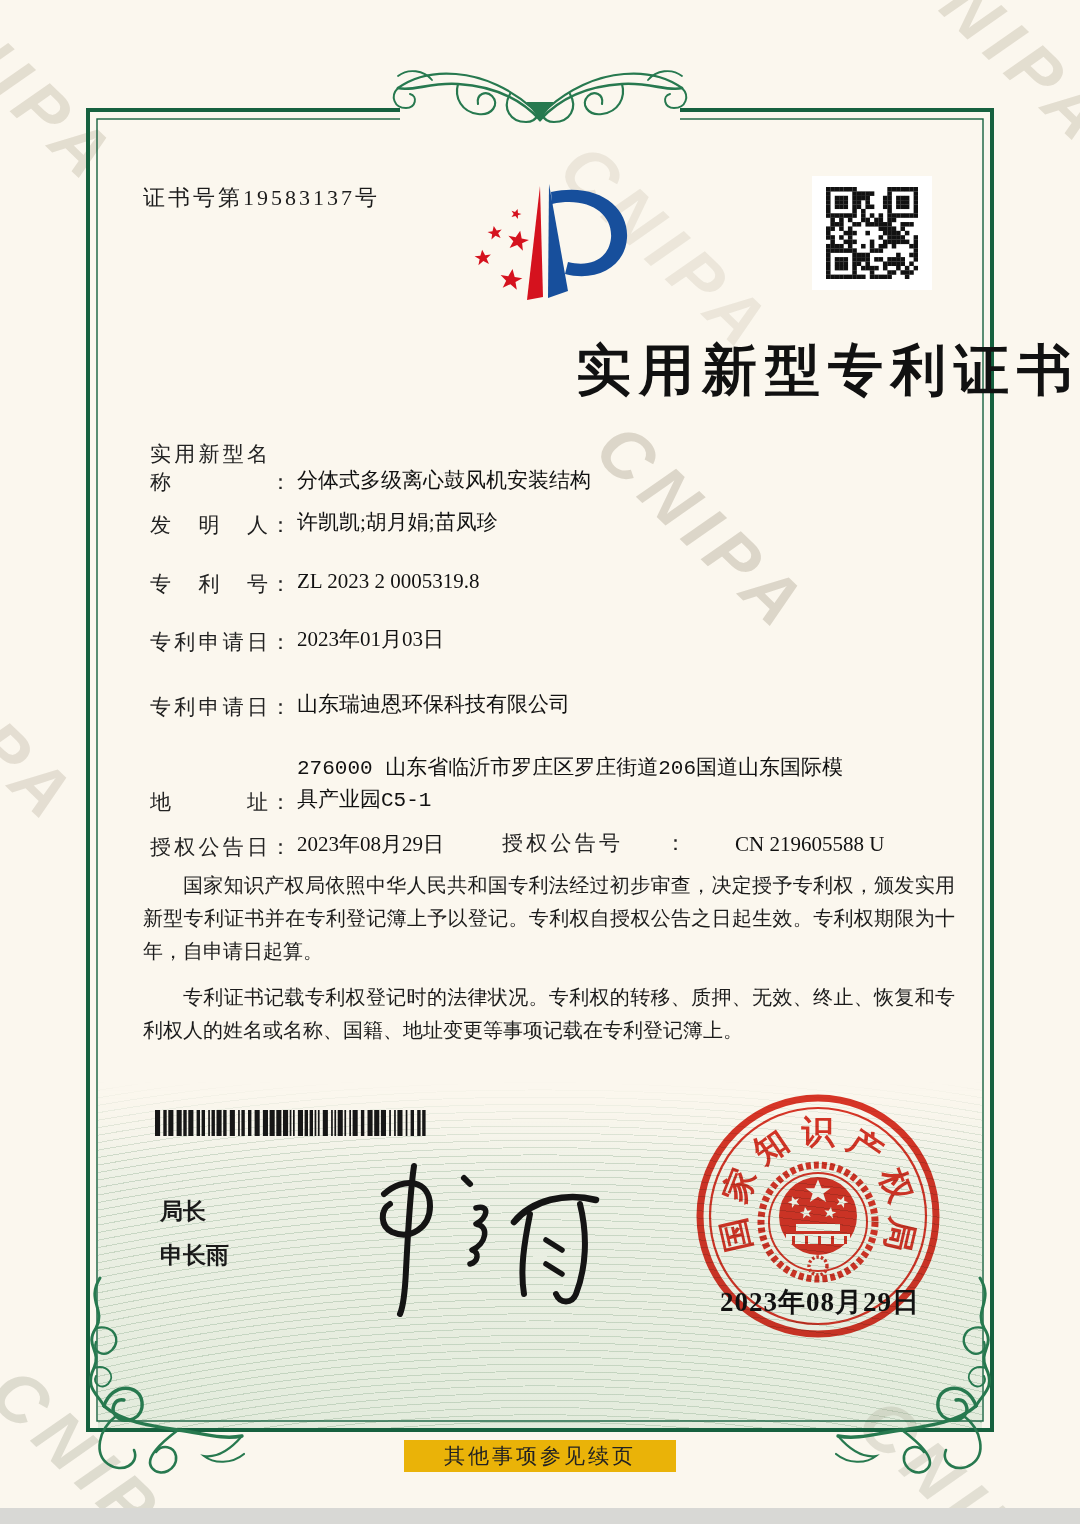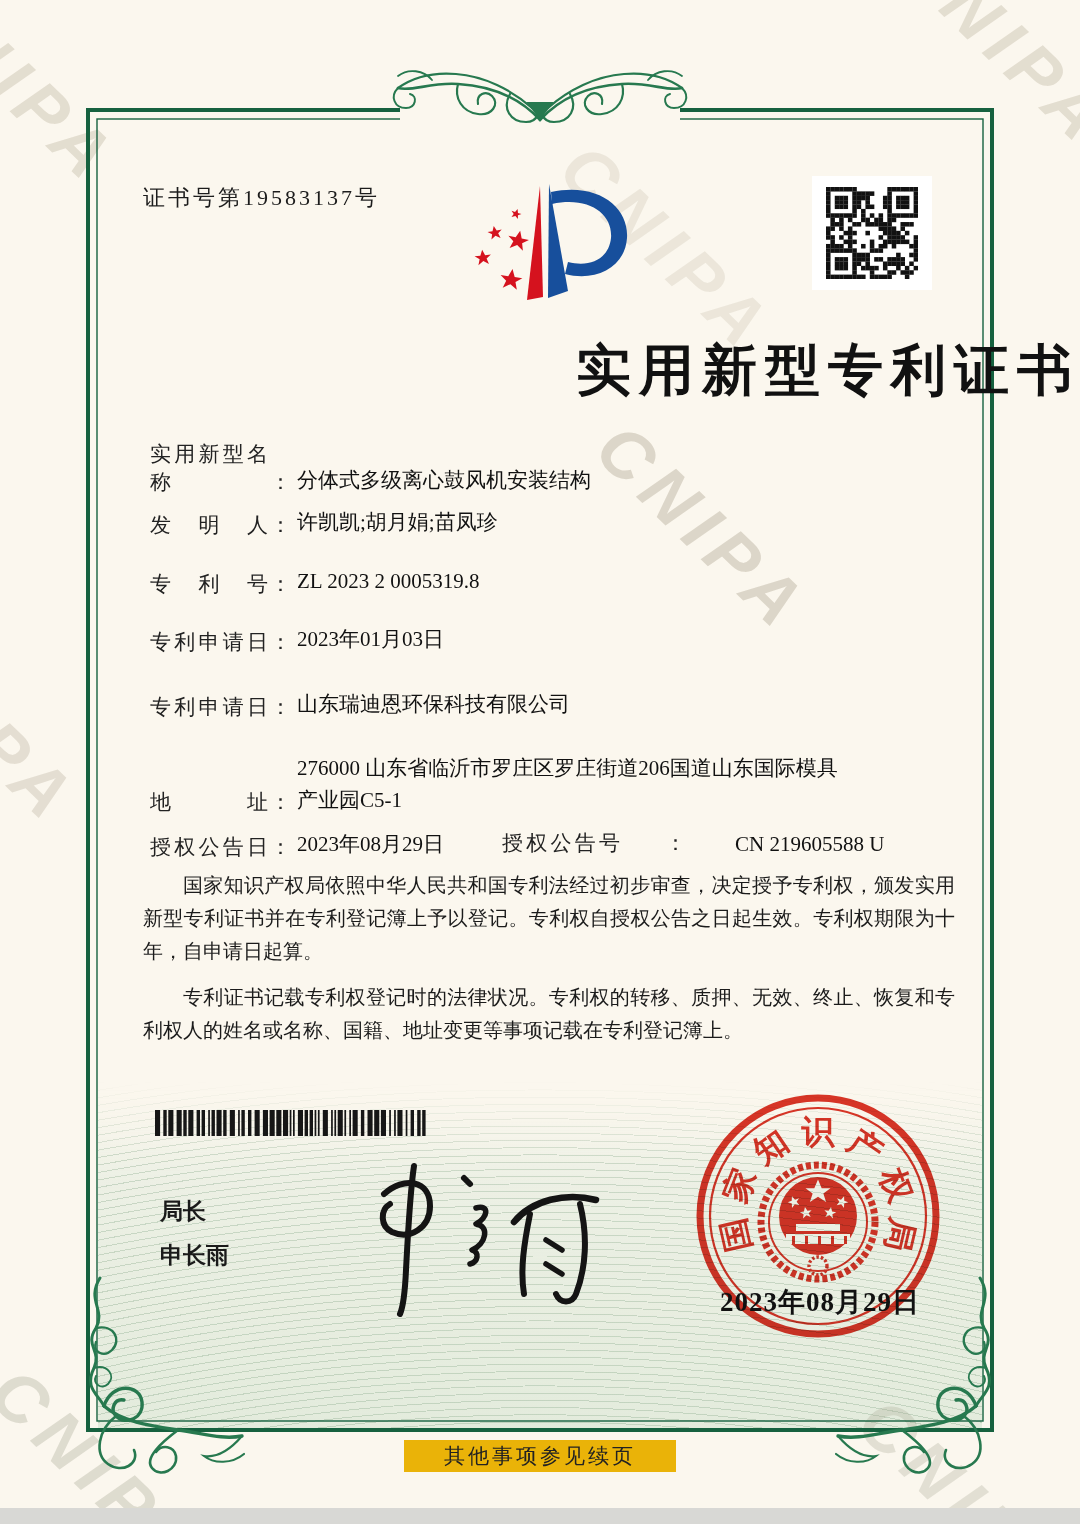--- a/index.html
+++ b/index.html
@@ -38,21 +38,21 @@
       display:flex;align-items:center;justify-content:center;}
 
   .title{position:absolute;left:0;right:0;top:334px;text-align:right;font-size:55px;
          font-weight:700;letter-spacing:8px;z-index:4;color:#111;}
 
   
   .frow{position:absolute;left:150px;display:flex;align-items:flex-end;z-index:4;font-size:21px;}
   .flabel{display:inline-block;width:118px;text-align:justify;text-align-last:justify;color:#222;flex:none;}
   .fcolon{margin:0 6px 0 2px;flex:none;color:#222;}
   .fvalue{line-height:1.5;color:#111;}
-  .addr .fvalue{width:552px;}
+  .addr .fvalue{width:552px;font-family:Liberation Mono, monospace;}
   .grant2{margin-left:58px;display:flex;gap:43px;}
 
   
   .paras{position:absolute;left:143px;top:869px;width:812px;z-index:4;font-size:20px;
          line-height:33px;color:#1b1b1b;text-align:justify;}
   .paras p{margin:0 0 13px 0;text-indent:2em;}
 
   
   .barcode{position:absolute;left:155px;top:1110px;z-index:4;}
   .sig-title{position:absolute;left:160px;top:1196px;font-family:"Liberation Sans","DejaVu Sans",sans-serif;

